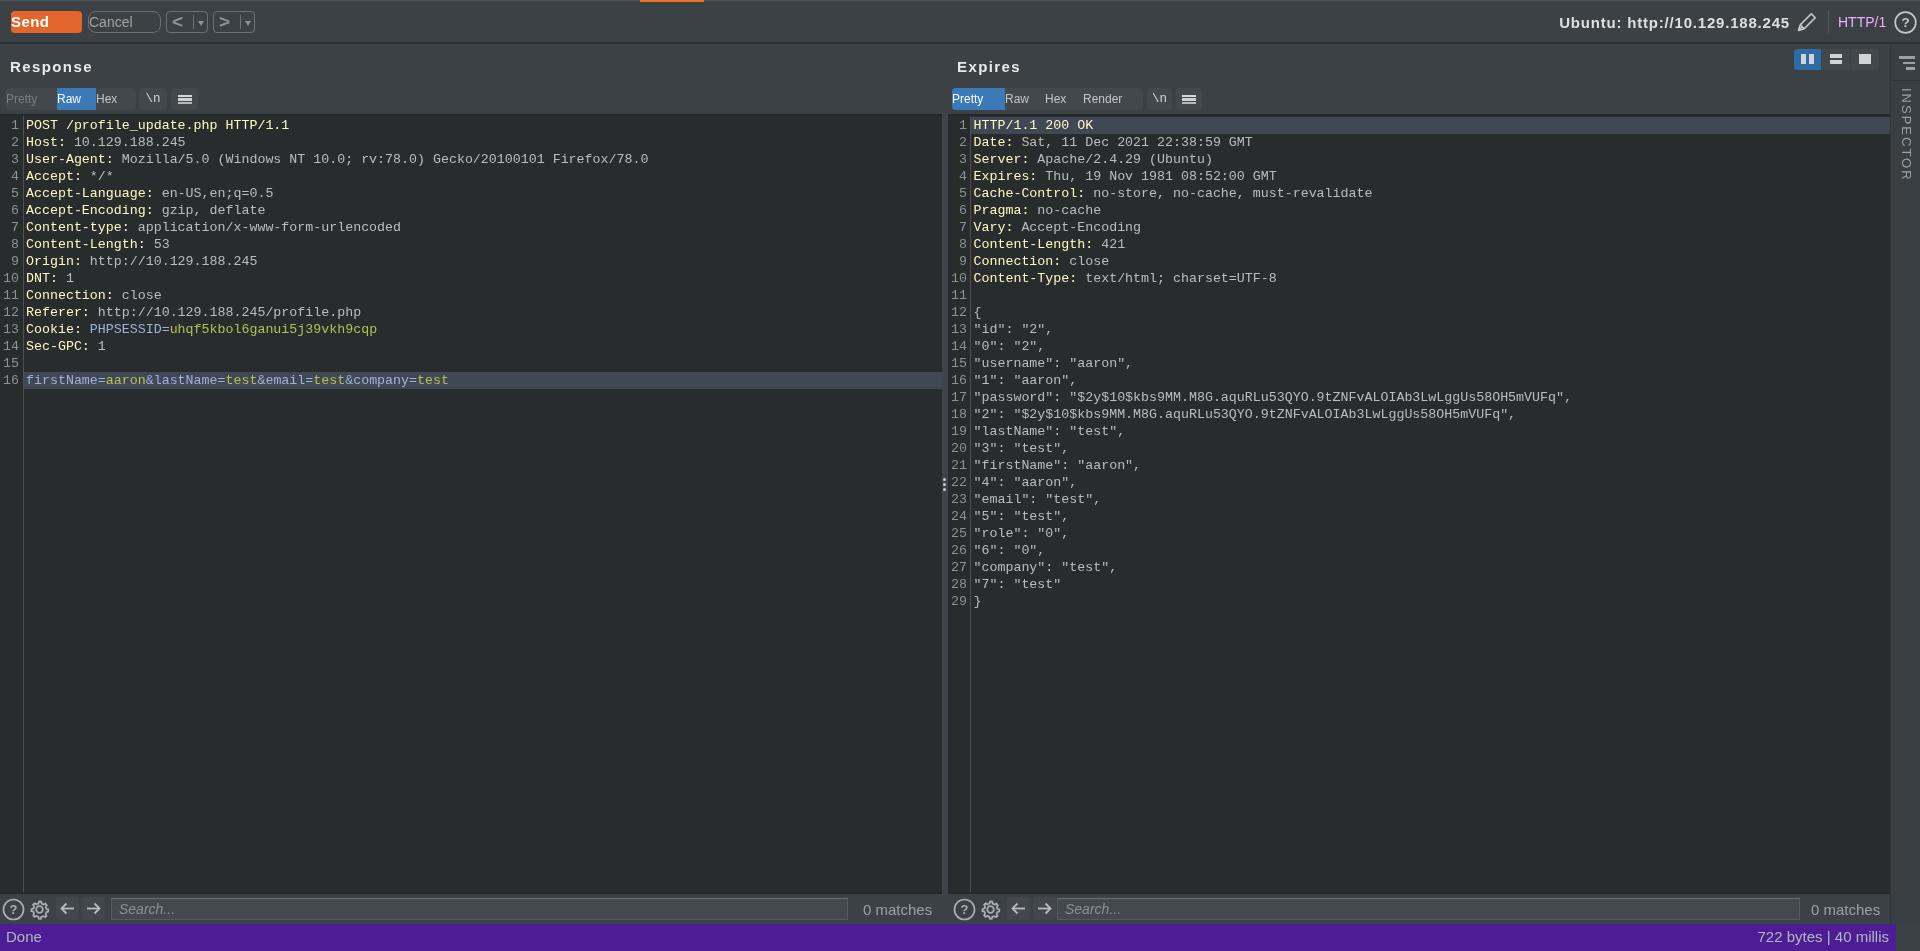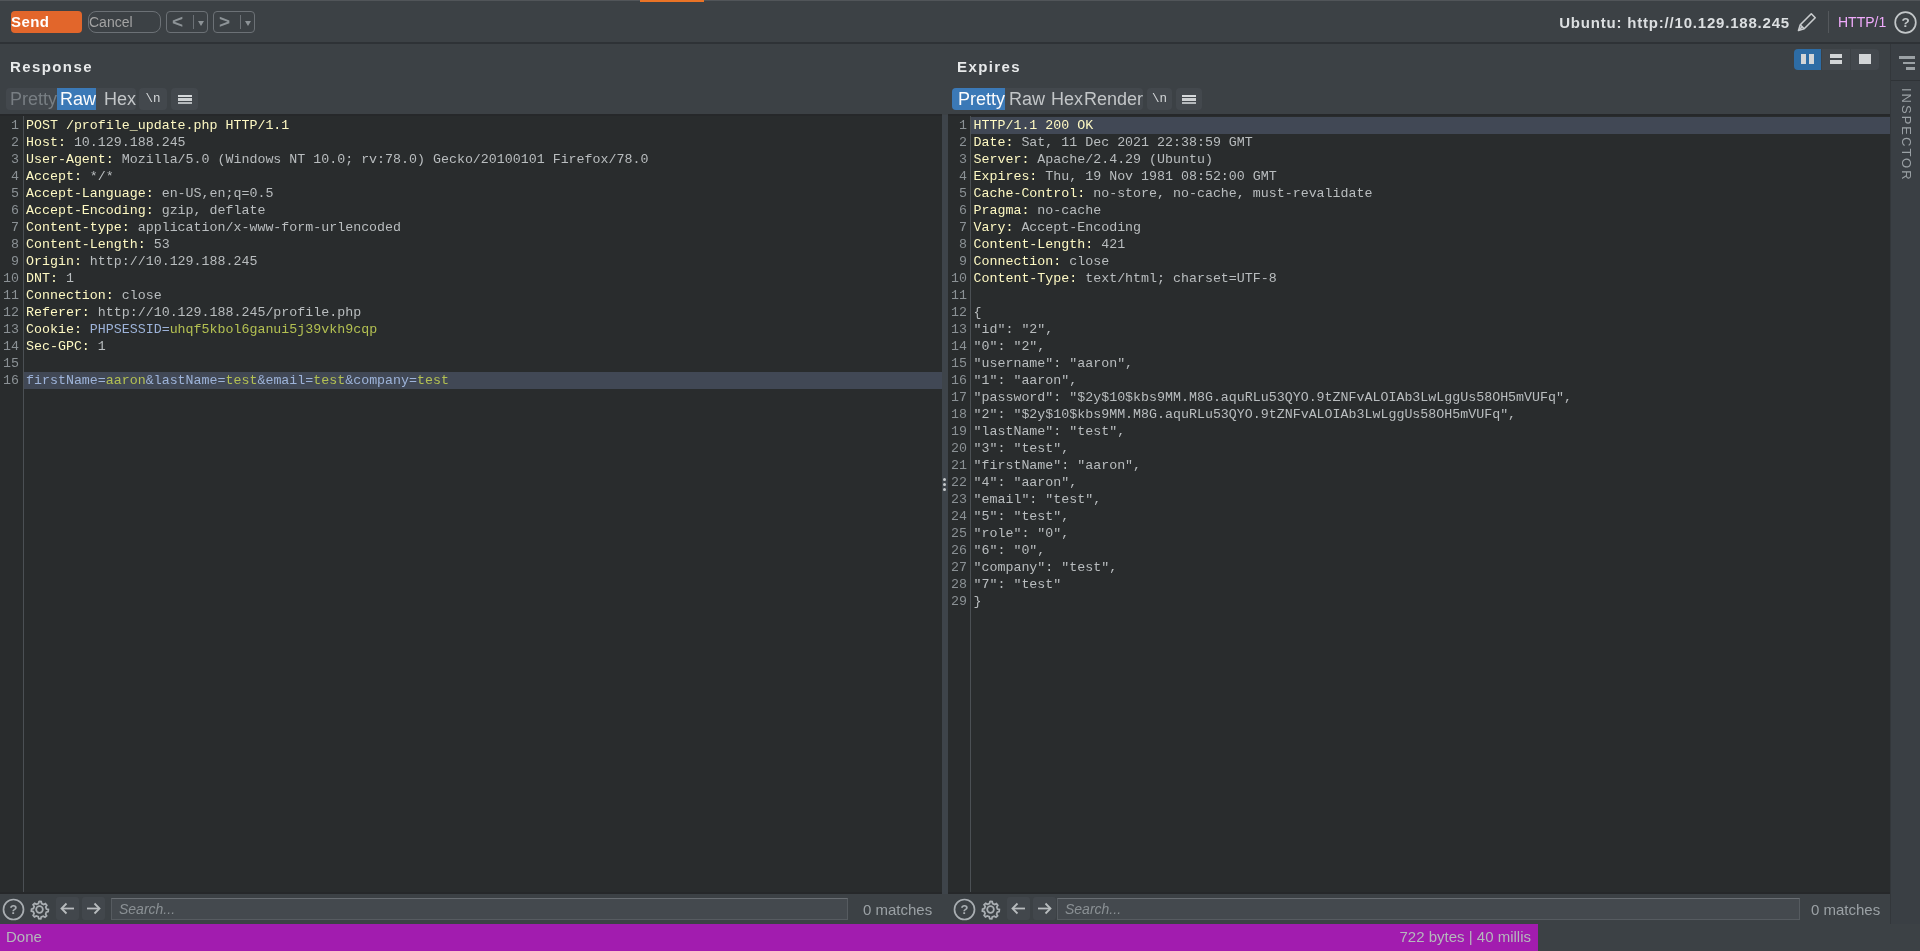--- a/index.html
+++ b/index.html
@@ -1,21 +1,21 @@
 <!DOCTYPE html>
 <html><head><meta charset="utf-8"><style>
 * {margin:0;padding:0;box-sizing:border-box}
 html,body {width:1920px;height:951px;overflow:hidden;background:#3c4145;font-family:"Liberation Sans",sans-serif}
 .abs {position:absolute}
 .mono {font-family:"Liberation Mono",monospace;font-size:13.3px;line-height:17px;white-space:pre}
 .h {color:#fef9c3} .t {color:#b9bdbf} .p {color:#9db3d9} .v {color:#b3c052}
 .num {color:#8b9195;text-align:right}
 .tabrow {position:absolute;top:88px;height:22px;display:flex}
 .tgrp {display:flex;background:#43484d;border-radius:4px;overflow:hidden;height:22px}
-.tab {font-size:18px;line-height:22px;text-align:right;color:#c3c6c8}
+.tab {font-size:12px;line-height:22px;text-align:left;color:#c3c6c8}
 .tab.dis {color:#787e83}
 .tab.sel {background:#3b79b7;color:#fbfbfc}
 .sqbtn {background:#43484d;border-radius:4px;height:22px;font-size:12px;line-height:22px;text-align:center;color:#c3c6c8}
 .title {position:absolute;top:58px;font-size:15px;font-weight:bold;letter-spacing:1.4px;color:#e7e9ea}
 .sbtn {top:897px;width:23px;height:23px;background:#42474c;border-radius:3px;color:#b8bcbe;font-size:17px;line-height:22px;text-align:center}
 .sinput {top:898px;height:22px;background:#44494e;border:1px solid #565b60;border-top-color:#696e73;font-style:italic;font-size:14px;color:#8a9094;line-height:20px;padding-left:7px}
 .mt {top:901px;font-size:15px;color:#9ba1a5}
 </style></head>
 <body>
 
@@ -165,16 +165,16 @@
 <div class="abs mt" style="left:1811px">0 matches</div>
 
 <div class="abs" style="left:1890px;top:44px;width:30px;height:880px;background:#3a3f44;border-left:1px solid #33373b">
  <div class="abs" style="left:8px;top:12px;width:16px;height:2.5px;background:#9ba1a5"></div>
  <div class="abs" style="left:12px;top:17.5px;width:12px;height:2.5px;background:#9ba1a5"></div>
  <div class="abs" style="left:15px;top:23px;width:9px;height:2.5px;background:#9ba1a5"></div>
  <div class="abs" style="left:0;top:36px;width:30px;height:1px;background:#2f3337"></div>
  <div class="abs" style="left:8px;top:44px;writing-mode:vertical-lr;font-size:13px;letter-spacing:2px;color:#9ba1a5">INSPECTOR</div>
 </div>
 
-<div class="abs" style="left:0;top:924px;width:1538px;height:27px;background:#a21caf">
+<div class="abs" style="left:0;top:924px;width:1896px;height:27px;background:#4c1d95">
  <div class="abs" style="left:6px;top:4px;font-size:15px;color:#b4b8bb">Done</div>
  <div class="abs" style="right:7px;top:4px;font-size:15px;color:#b4b8bb">722 bytes | 40 millis</div>
 </div>
 
 </body></html>

